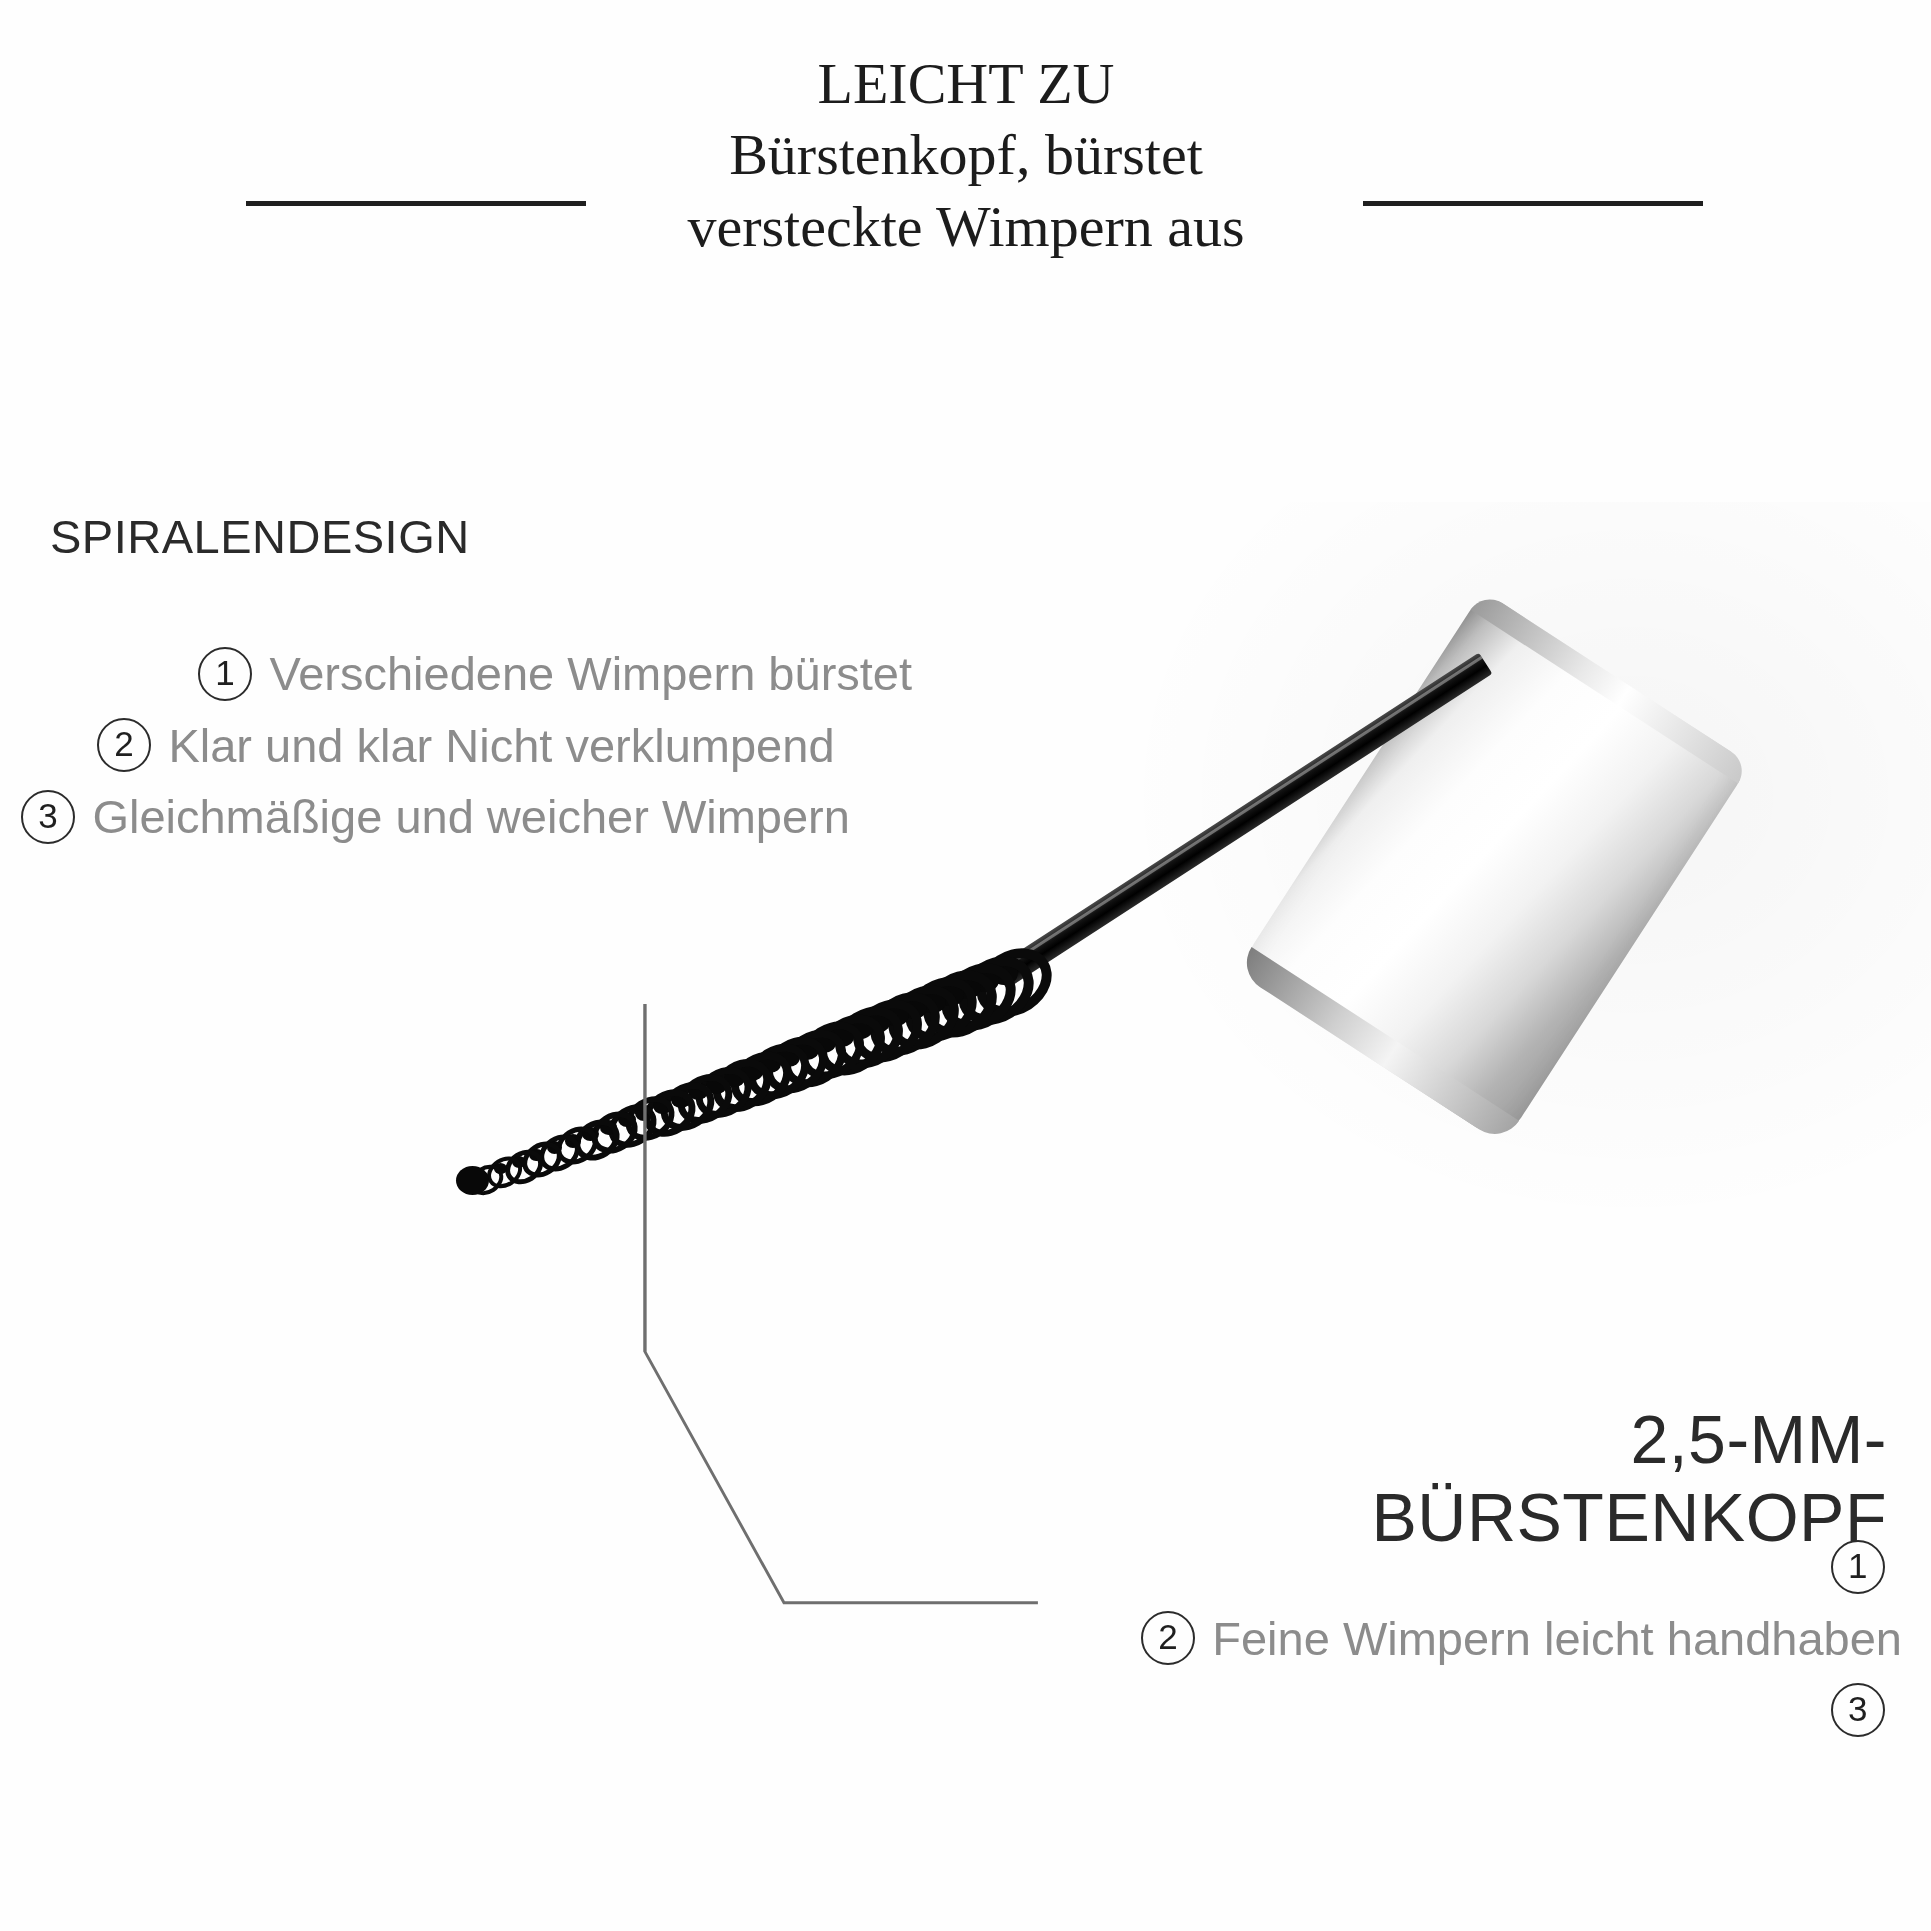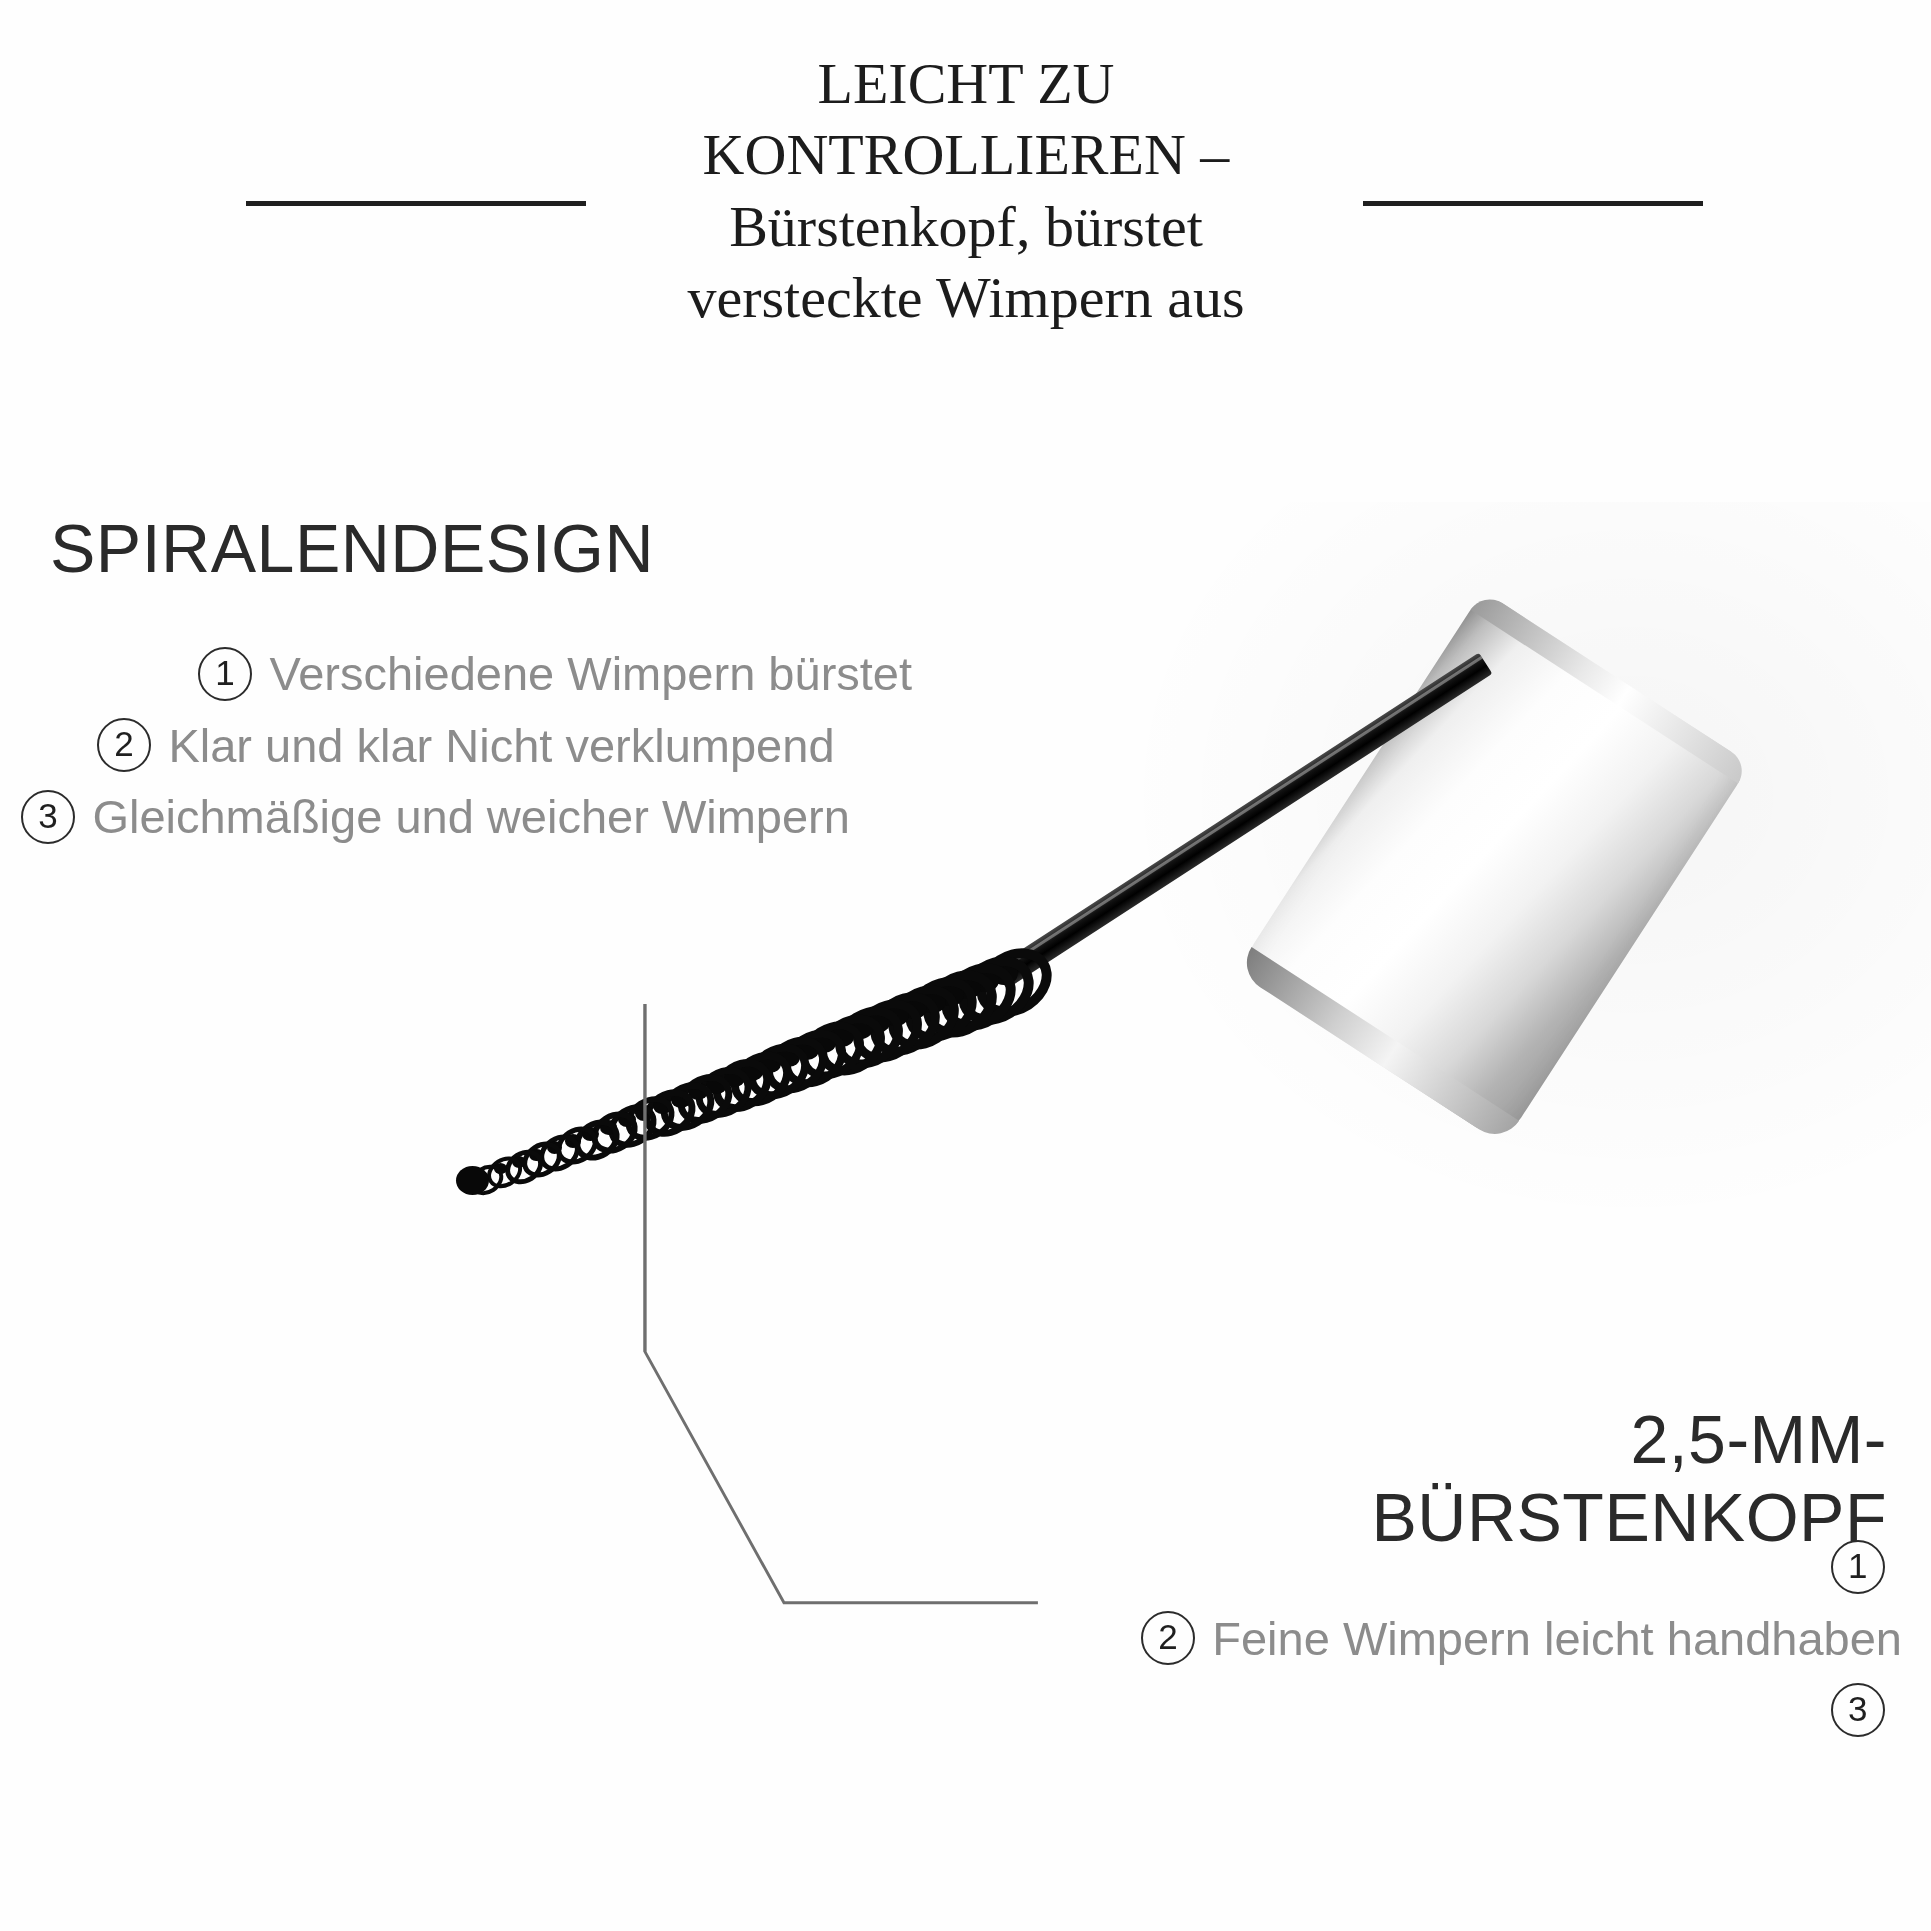--- a/index.html
+++ b/index.html
@@ -55,21 +55,21 @@
   .sec-title {
     position: absolute;
     font-family: "Liberation Sans", sans-serif;
     font-weight: 400;
     color: #2a2a2a;
     letter-spacing: 0.5px;
   }
   #title-spiral {
     left: 50px;
     top: 509px;
-    font-size: 68px;
+    font-size: 47px;
   }
   #title-brush {
     left: 1115px;
     top: 1400px;
     font-size: 68px;
     text-align: right;
     width: 772px;
   }
 
   
@@ -227,21 +227,20 @@
 
 <div id="stage">
 
   <div class="bg-soft"></div>
 
   <div class="header-wrap">
     <div class="header-rule rule-left"></div>
     <div class="header-rule rule-right"></div>
     <div class="header-text">
       <div>LEICHT ZU</div>
-      <div>KONTROLLIEREN –</div>
       <div>Bürstenkopf, bürstet</div>
       <div>versteckte Wimpern aus</div>
     </div>
   </div>
 
   <div class="art">
     <div class="tube">
       <div class="tube-top"></div>
       <div class="tube-edge"></div>
     </div>

